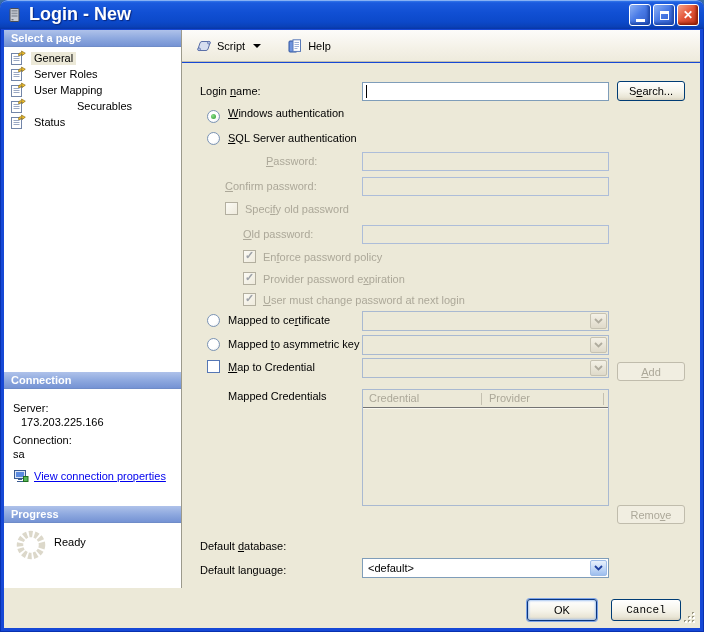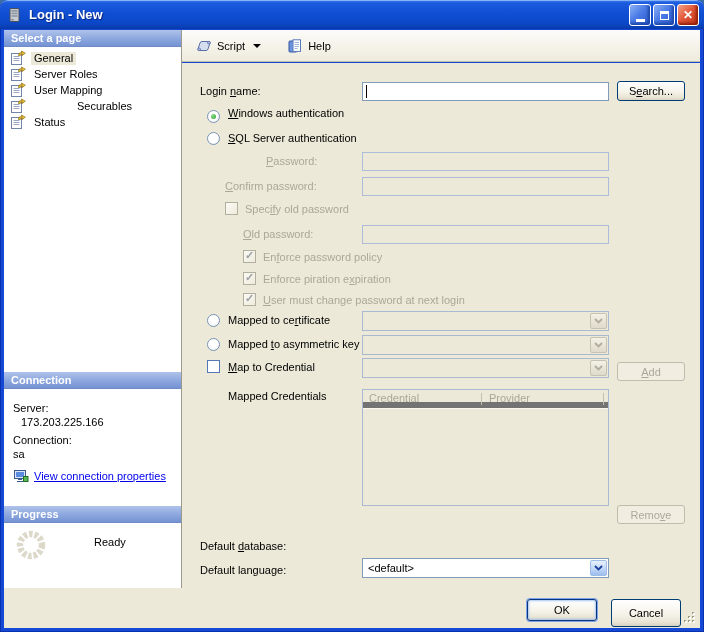--- a/index.html
+++ b/index.html
@@ -6,21 +6,21 @@
   html,body { width:704px; height:632px; }
   body { font-family:"Liberation Sans", sans-serif; font-size:11px; color:#000; background:#3A6EA5; }
 
   .window { position:relative; width:704px; height:632px; background:#1648D6;
             border-radius:8px 8px 0 0; box-shadow:inset 0 0 0 1px #0831B0; overflow:hidden; }
 
   
   .titlebar { position:absolute; left:0; top:0; right:0; height:29px; border-radius:7px 7px 0 0;
     background:linear-gradient(180deg,#3D85F0 0%,#1C5BDE 10%,#1150D4 42%,#0C49CA 75%,#0A41B8 92%,#0836A6 100%);
     box-shadow:inset 0 1px 0 rgba(255,255,255,.4); display:flex; align-items:center; padding:0 7px; }
-  .title-text { color:#fff; font-weight:bold; font-size:13px; margin-left:6px; text-shadow:1px 1px 1px #09277E; }
+  .title-text { color:#fff; font-weight:bold; font-size:18px; margin-left:6px; text-shadow:1px 1px 1px #09277E; }
   .win-btns { position:absolute; right:5px; top:4px; display:flex; gap:2px; }
   .win-btn { width:22px; height:22px; border-radius:3px; border:1px solid #fff; position:relative;
     display:flex; align-items:center; justify-content:center; color:#fff; font-size:12px; font-weight:bold; }
   .win-btn.blue { background:linear-gradient(135deg,#8FB3F5 0%,#4A7BE6 45%,#2E5BC8 100%); box-shadow:inset -2px -2px 3px #1C46A8; }
   .win-btn.red  { background:linear-gradient(135deg,#F5A58C 0%,#E3573A 45%,#C03318 100%); box-shadow:inset -2px -2px 3px #8E2008; }
   .glyph-min { width:9px; height:3px; background:#fff; margin-top:10px; }
   .glyph-max { width:9px; height:9px; border:1px solid #fff; border-top:3px solid #fff; }
 
   
   .sec-header { position:absolute; left:4px; width:177px; height:17px; padding:2px 7px;
@@ -72,21 +72,21 @@
   .combo.dis .combo-btn { border-color:#C6C2B2; background:linear-gradient(180deg,#F4F1E6,#DFDACA); color:#B0AC9E; }
 
   .btn { position:absolute; border:1px solid #003C74; border-radius:3px; color:#000;
      background:linear-gradient(180deg,#FFFFFF 0%,#F5F3E9 55%,#E9E5D5 85%,#D8D2C0 100%);
      font-family:"Liberation Sans",sans-serif; font-size:11px; display:flex; align-items:center; justify-content:center; cursor:pointer; }
   .btn.default { border-color:#0A357E; box-shadow:0 0 0 1px #7DA4E8, inset 0 0 2px 1px #A8C7F0; }
   .btn.dis { border-color:#C0BCAC; background:#F1EEE1; color:#ACA899; cursor:default; }
 
   .grid { position:absolute; left:180px; top:326px; width:247px; height:117px;
           border:1px solid #A9B9D1; background:#ECE9D8; }
-  .grid-head { position:relative; height:18px; border-bottom:6px solid #737373; box-shadow:0 1px 0 #FAF8F0; color:#ACA899; }
+  .grid-head { position:relative; height:18px; border-bottom:1px solid #737373; box-shadow:0 1px 0 #FAF8F0; color:#ACA899; }
   .grid-head .col { position:absolute; top:2px; }
   .grid-head .col-div { position:absolute; top:3px; width:1px; height:12px; background:#C4C0B0; }
 
   .bottombar { position:absolute; left:4px; right:4px; top:588px; height:40px; background:#ECE9D8; }
   .grip { position:absolute; right:3px; bottom:3px; width:14px; height:14px;
     background:
       radial-gradient(circle at 11px 3px, #fff 1.4px, transparent 1.5px),
       radial-gradient(circle at 10px 2px, #9a9782 1.4px, transparent 1.5px),
       radial-gradient(circle at 11px 7px, #fff 1.4px, transparent 1.5px),
       radial-gradient(circle at 10px 6px, #9a9782 1.4px, transparent 1.5px),
@@ -203,21 +203,21 @@
   </div>
 
   <div class="sec-header" style="top:506px;">Progress</div>
 
   <div class="panel" style="top:523px; height:65px;">
     <span style="position:absolute; left:10px; top:5px;">
       <svg width="34" height="34" viewBox="0 0 34 34">
         <circle cx="17" cy="17" r="11" fill="none" stroke="#DCD8CA" stroke-width="6.5" stroke-dasharray="3.6 1.9"></circle>
       </svg>
     </span>
-    <span class="conn-text" style="left:50px; top:13px;margin-left:40px;">Ready</span>
+    <span class="conn-text" style="left:50px; top:13px;">Ready</span>
   </div>
 
   <div class="v-divider"></div>
 
   <div class="toolbar">
     <span class="tool-btn">
       <span>
         <svg width="16" height="16" viewBox="0 0 16 16">
           <path d="M3 12.5Q1.4 12.4 2 10.9L4 5Q4.5 3.5 6 3.5L13 3.5Q14.6 3.6 14 5.1L12 11Q11.5 12.5 10 12.5Z" fill="#D6DEF0" stroke="#5A6FA8"></path>
           <circle cx="12.9" cy="4.7" r="1.4" fill="#AEBEE4" stroke="#5A6FA8" stroke-width="0.8"></circle>
@@ -269,21 +269,21 @@
     <input class="txt dis" style="left: 180px; top: 162px;" disabled="" value="">
 
     <span class="cb dis checked" style="left:61px; top:187px;">
         <span class="tick">✓</span>
       </span>
     <span class="lbl dis" style="left:81px; top:188px;"><span>En</span><u>f</u><span>orce password policy</span></span>
 
     <span class="cb dis checked" style="left:61px; top:209px;">
         <span class="tick">✓</span>
       </span>
-    <span class="lbl dis" style="left:81px; top:210px;"><span>Enforce piration e</span><u>x</u><span>piration</span></span>
+    <span class="lbl dis" style="left:81px; top:210px;"><span>Provider password e</span><u>x</u><span>piration</span></span>
 
     <span class="cb dis checked" style="left:61px; top:230px;">
         <span class="tick">✓</span>
       </span>
     <span class="lbl dis" style="left:81px; top:231px;"><span></span><u>U</u><span>ser must change password at next login</span></span>
 
     <span class="radio" style="left:25px; top:251px;"></span>
     <span class="lbl" style="left:46px; top:251px;"><span>Mapped to ce</span><u>r</u><span>tificate</span></span>
     <span class="combo dis" style="left:180px; top:248px;">
         <span class="val"></span>
@@ -340,17 +340,17 @@
         <span class="combo-btn">
           <svg width="9" height="6" viewBox="0 0 9 6">
             <path d="M1 1L4.5 4.5L8 1" stroke="currentColor" stroke-width="1.8" fill="none"></path>
           </svg>
         </span>
       </span>
   </div>
 
   <div class="bottombar">
     <span class="btn default" style="left:523px; top:11px; width:70px; height:22px;">OK</span>
-    <span class="btn" style="left:607px; top:11px; width:70px; height:28px;">Cancel</span>
+    <span class="btn" style="left:607px; top:11px; width:70px; height:22px;font-family:Liberation Mono, monospace;">Cancel</span>
     <span class="grip"></span>
   </div>
 
 </div>
 
 </body></html>

